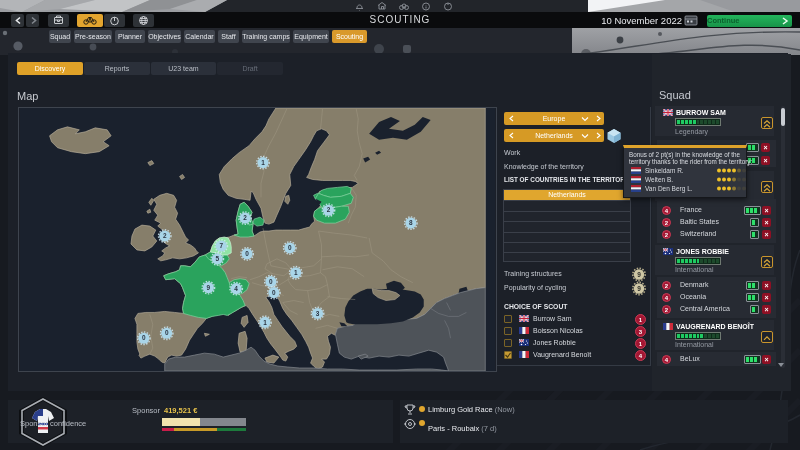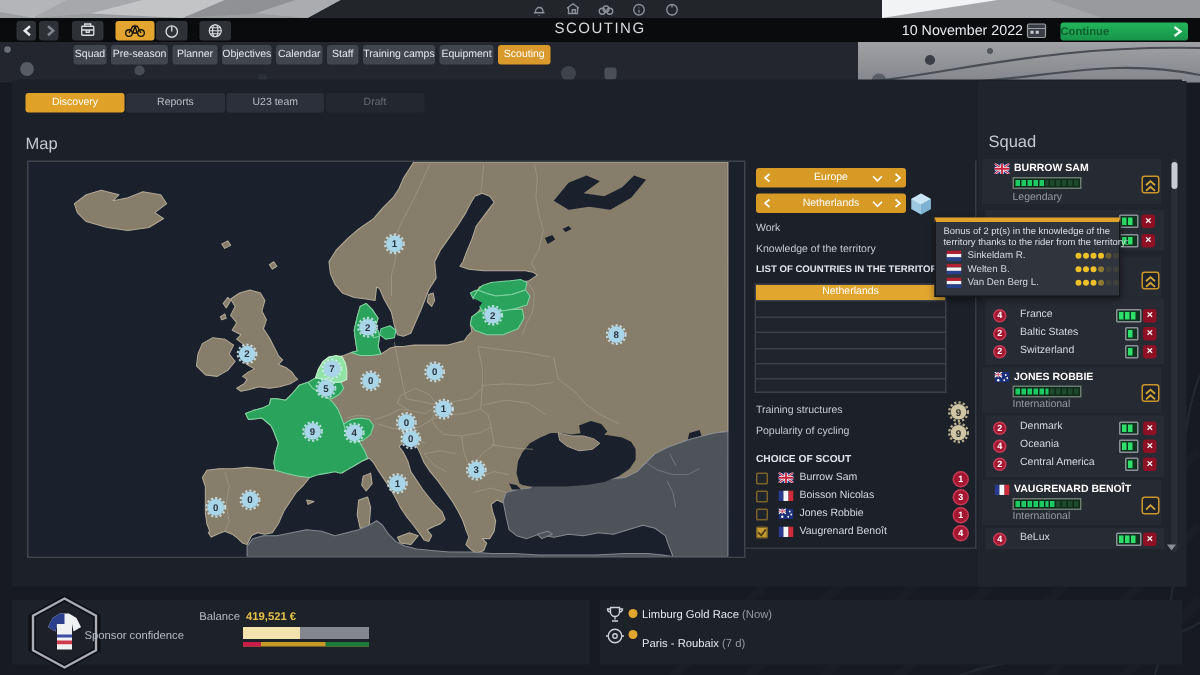--- a/index.html
+++ b/index.html
@@ -647,23 +647,23 @@
 <svg class="a" style="left:14px;top:396px" width="58" height="52">
   <polygon points="29,1 53,14 53,38 29,51 5,38 5,14" fill="#0d0f12"></polygon>
   <polygon points="29,3 50,14.5 50,37.5 29,49 8,37.5 8,14.5" fill="none" stroke="#a9adb3" stroke-width="1.6"></polygon>
   <polygon points="29,5 48,15.5 48,36.5 29,47 10,36.5 10,15.5" fill="#1d2026"></polygon>
   <path d="M21,16 L26,13 L32,13 L37,16 L40,22 L35,25 L34,20 L34,37 L24,37 L24,20 L23,25 L18,22 Z" fill="#eff1f3"></path>
   <path d="M21,16 L26,13 L29,13 L29,20 L24,20 L23,25 L18,22 Z" fill="#2b3f8c"></path>
   <path d="M24,31 h10 v2.5 h-10 z" fill="#d03a4a"></path>
   <path d="M24,27 h10 v2 h-10 z" fill="#3b4fa0"></path>
 </svg>
 <div class="a" style="right:640px;top:406px;width:0"></div>
-<div class="a" style="left:60px;top:406px;width:100px;text-align:right;color:#b9bec6;font-size:7.5px">Balance</div>
+<div class="a" style="left:60px;top:406px;width:100px;text-align:right;color:#b9bec6;font-size:7.5px">Sponsor</div>
 <div class="a" style="left:164px;top:406px;color:#e6c14a;font-size:7.5px;font-weight:bold">419,521 €</div>
-<div class="a" style="left:20px;top:419px;width:139px;text-align:center;color:#b9bec6;font-size:7.5px">Sponsor confidence</div>
+<div class="a" style="left:20px;top:419px;width:139px;text-align:left;color:#b9bec6;font-size:7.5px">Sponsor confidence</div>
 <div class="a" style="left:162px;top:418px;width:84px;height:8px;background:#83878d">
   <div style="width:38px;height:8px;background:#f2e3ae"></div>
 </div>
 <div class="a" style="left:162px;top:428px;width:84px;height:3px;background:#c79a28">
   <div style="position:absolute;left:0;width:12px;height:3px;background:#c81d4a"></div>
   <div style="position:absolute;right:0;width:29px;height:3px;background:#1d7a3c"></div>
 </div>
 
 <svg class="a" style="left:403px;top:403px" width="14" height="14">
   <g stroke="#cfd3d8" stroke-width="0.9" fill="none">

